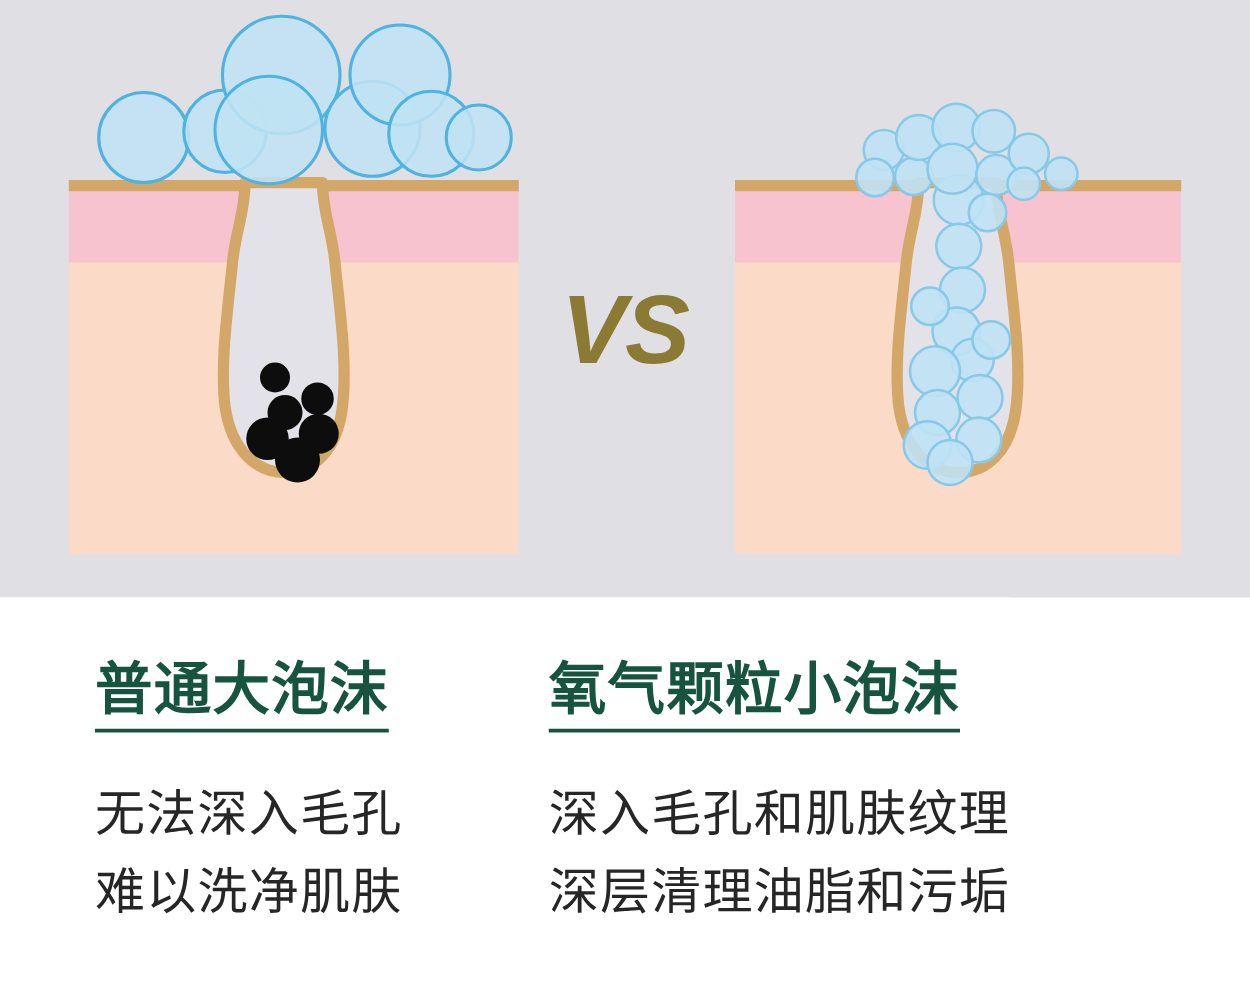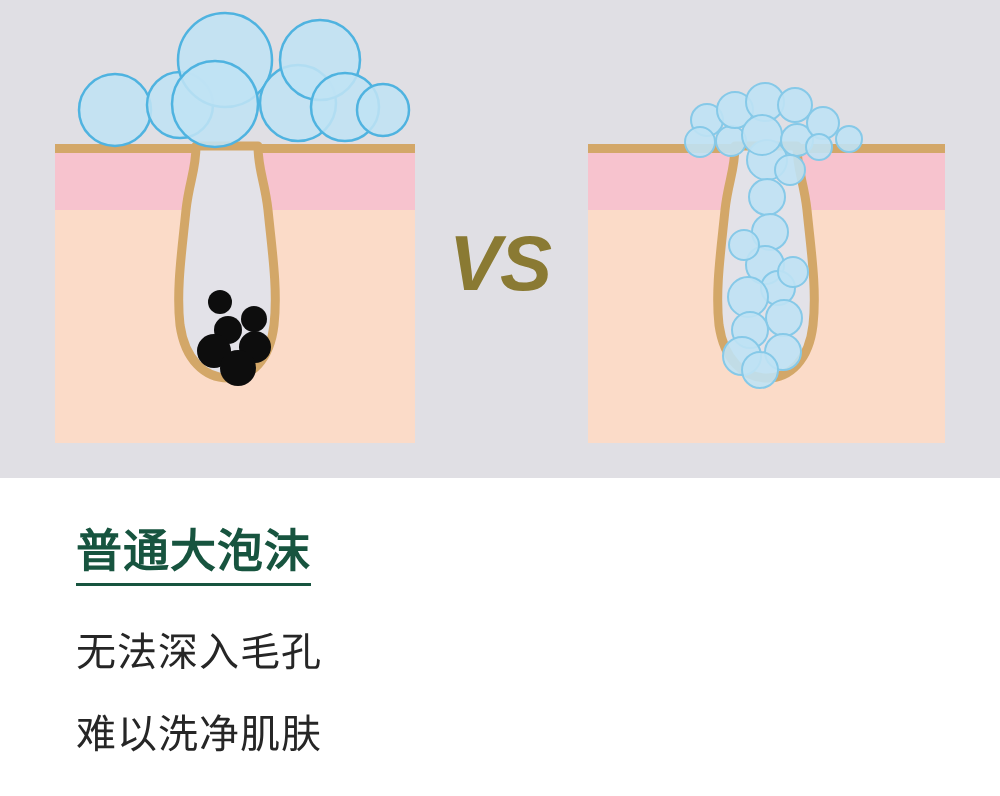--- a/index.html
+++ b/index.html
@@ -91,21 +91,21 @@
 
   .cap-line {
     font-size: 40px;
     line-height: 1.1;
     color: #262626;
     letter-spacing: 1px;
     white-space: nowrap;
     font-weight: 400;
   }
   .cap-line.first { margin-top: 44px; }
-  .cap-line.second { margin-top: 38px; }
+  .cap-line.second { margin-top: 18px; }
 </style>
 </head>
 <body>
 
 <div id="page">
 
   <div class="illus-band">
 
     <svg class="svg-scene" viewBox="0 0 1000 478" xmlns="http://www.w3.org/2000/svg">
       <defs>
@@ -226,16 +226,21 @@
   </div>
 
   <div class="captions">
 
     <div class="caption-col left">
       <div class="cap-heading">普通大泡沫</div>
       <div class="cap-line first">无法深入毛孔</div>
       <div class="cap-line second">难以洗净肌肤</div>
     </div>
 
+    <div class="caption-col right">
+      <div class="cap-heading">氧气颗粒小泡沫</div>
+      <div class="cap-line first">深入毛孔和肌肤纹理</div>
+      <div class="cap-line second">深层清理油脂和污垢</div>
+    </div>
 
   </div>
 
 </div>
 
 </body></html>

